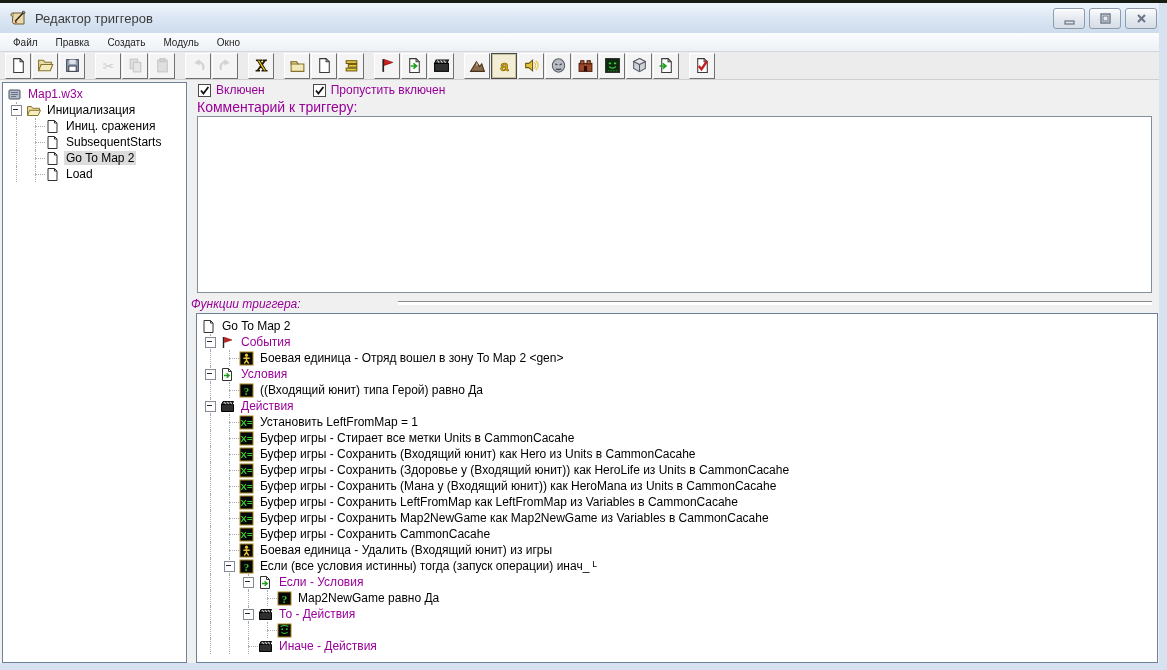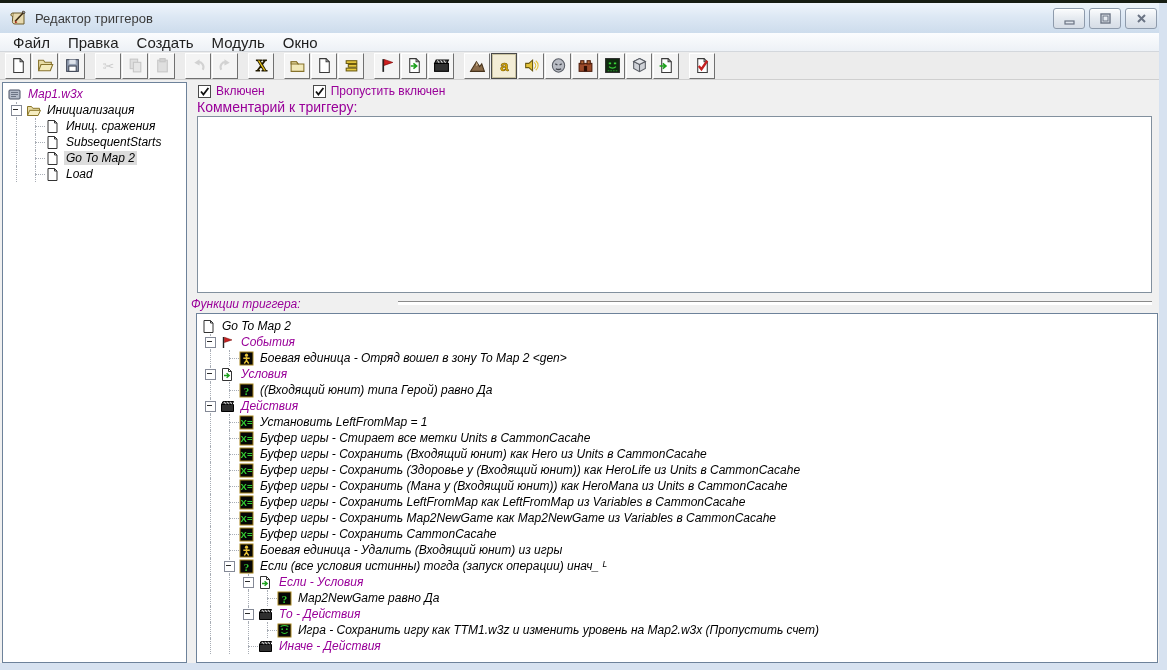--- a/index.html
+++ b/index.html
@@ -11,32 +11,32 @@
     display:flex;align-items:center;}
   .appicon{margin-left:8px;width:20px;height:20px;flex:none;}
   .title{margin-left:7px;font-size:13px;color:#3b3b3b;}
   .winbtns{position:absolute;right:10px;top:5px;display:flex;gap:4px;}
   .winbtn{width:30px;height:19px;border:1px solid #8e9bac;border-radius:3px;
     background:linear-gradient(#fbfcfd,#e5eaf0 50%,#d6dde6);box-shadow:inset 0 1px 0 #fff;
     display:flex;align-items:center;justify-content:center;}
   .menubar{position:absolute;left:0;top:33px;width:100%;height:19px;
     background:linear-gradient(#fbfcfe,#edf1f6);border-bottom:1px solid #d3d7dc;
     display:flex;align-items:center;padding-left:4px;box-sizing:border-box;}
-  .menu-item{padding:1px 9px;font-size:15px;color:#1e1e1e;}
+  .menu-item{padding:1px 9px;font-size:10px;color:#1e1e1e;}
   .toolbar{position:absolute;left:0;top:52px;width:100%;height:28px;background:#ececec;
     border-bottom:1px solid #cfcfcf;display:flex;align-items:center;padding-left:5px;box-sizing:border-box;}
   .tgroup{display:flex;margin-right:9px;}
   .tbtn{width:24px;height:24px;margin-right:1px;background:#f4f4f4;
     border:1px solid;border-color:#ffffff #707070 #707070 #ffffff;
     display:flex;align-items:center;justify-content:center;}
   .tbtn.disabled svg{opacity:.45;filter:grayscale(1);}
   .tbtn.active{border-color:#4a4a4a;border-width:1px;background:#f3edd6;box-shadow:inset 0 0 0 1px #c9c2a0;}
   .tree-panel{position:absolute;left:2px;top:82px;width:185px;height:581px;background:#ffffff;
     border:1px solid #6d829a;box-sizing:border-box;padding-top:3px;overflow:hidden;}
-  .chk-row{position:absolute;left:198px;top:83px;display:flex;align-items:center;height:15px;}
+  .chk-row{position:absolute;left:198px;top:83px;display:flex;align-items:flex-start;height:15px;}
   .chk{width:13px;height:13px;flex:none;}
   .chk-label{margin-left:5px;font-size:12px;color:var(--magenta);}
   .chk2{margin-left:48px;}
   .comment-label{position:absolute;left:197px;top:99px;font-size:14px;color:var(--magenta);}
   .comment-box{position:absolute;left:197px;top:116px;width:955px;height:177px;box-sizing:border-box;
     background:#fff;border:1px solid #82909e;resize:none;font-family:"Liberation Sans",sans-serif;font-size:12px;}
   .func-label{position:absolute;left:191px;top:297px;font-size:12px;color:var(--magenta);font-style:italic;}
   .splitter{position:absolute;left:398px;top:301px;width:754px;height:3px;background:#fff;border-top:1px solid#8a8a8a;}
   .func-panel{position:absolute;left:196px;top:313px;width:962px;height:350px;background:#fff;
     border:1px solid #6d829a;box-sizing:border-box;padding-top:4px;overflow:hidden;}
@@ -45,21 +45,21 @@
   
   .trow{display:flex;align-items:center;height:16px;padding-left:4px;white-space:nowrap;}
   .slot{width:19px;height:16px;position:relative;flex:none;overflow:visible;}
   .slot.vert::before,.slot.box::before{content:"";position:absolute;left:9px;top:0;bottom:0;
     border-left:1px dotted #a8adb5;}
   .slot.leader::before{content:"";position:absolute;left:9px;top:0;bottom:0;border-left:1px dotted #a8adb5;}
   .slot.leader::after{content:"";position:absolute;left:9px;top:8px;width:10px;border-top:1px dotted #a8adb5;}
   .expander{position:absolute;left:4px;top:3px;width:9px;height:9px;background:#fff;border:1px solid #848996;}
   .expander::after{content:"";position:absolute;left:1px;top:3px;width:5px;height:1px;background:#2b2b2b;}
   .ticon{width:15px;height:15px;margin-right:4px;flex:none;line-height:0;}
-  .tlabel{font-size:12px;color:#000;padding:0 2px;font-style:italic;}
+  .tlabel{font-size:12px;color:#000;padding:0 2px;}
   .tlabel.magenta{color:var(--magenta);}
   .tlabel.sel{background:var(--selbg);}
 </style>
 </head>
 <body>
 
 <div class="window">
   <div class="topstrip"></div>
 
   <div class="titlebar">
@@ -539,21 +539,20 @@
         <span class="slot vert"></span>
         <span class="slot vert"></span>
         <span class="slot vert"></span>
         <span class="slot leader"></span>
         <span class="ticon"><svg width="15" height="15" viewBox="0 0 15 15">
             <rect x="1" y="1" width="13" height="13" fill="#060606" stroke="#a8861e"></rect>
             <circle cx="5.2" cy="6.2" r="0.9" fill="#33cc33"></circle>
             <circle cx="9.8" cy="6.2" r="0.9" fill="#33cc33"></circle>
             <path d="M4.4 9c1.7 1.9 4.5 1.9 6.2 0M3.6 3.6c2.4-1.4 5.4-1.4 7.8 0" fill="none" stroke="#33cc33" stroke-width="1.1"></path>
           </svg></span>
-        <span class="tlabel">Игра - Сохранить игру как TTM1.w3z и изменить уровень на Map2.w3x (Пропустить счет)</span>
       </div>
       <div class="trow">
         <span class="slot vert"></span>
         <span class="slot vert"></span>
         <span class="slot leader"></span>
         <span class="ticon"><svg width="15" height="15" viewBox="0 0 15 15">
             <path d="M1.5 5.5h12v7h-12z" fill="#2e2e2e" stroke="#000"></path>
             <path d="M1.5 5.5L3 2.5h10.5L12 5.5z" fill="#4a4a4a" stroke="#000"></path>
             <path d="M4.2 2.7l1.6 2.6M7.2 2.7l1.6 2.6M10.2 2.7l1.6 2.6" stroke="#e8e8e8" stroke-width="0.9"></path>
           </svg></span>

